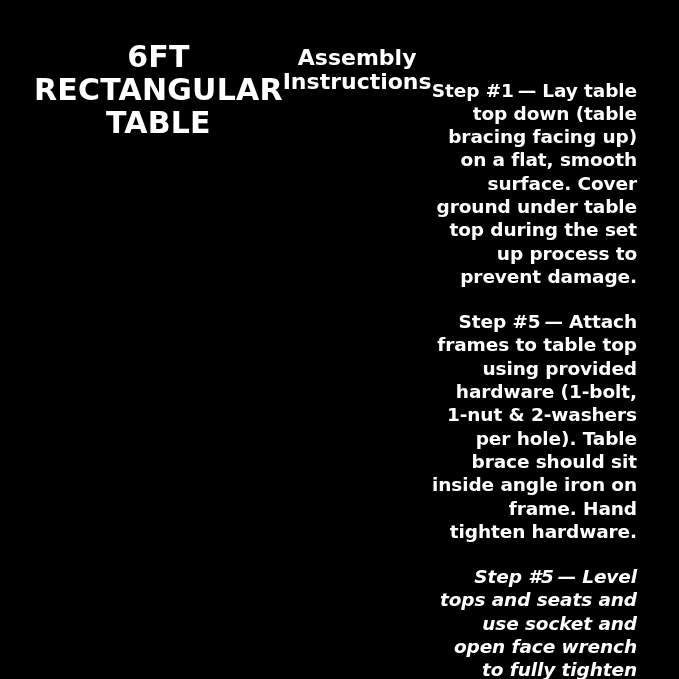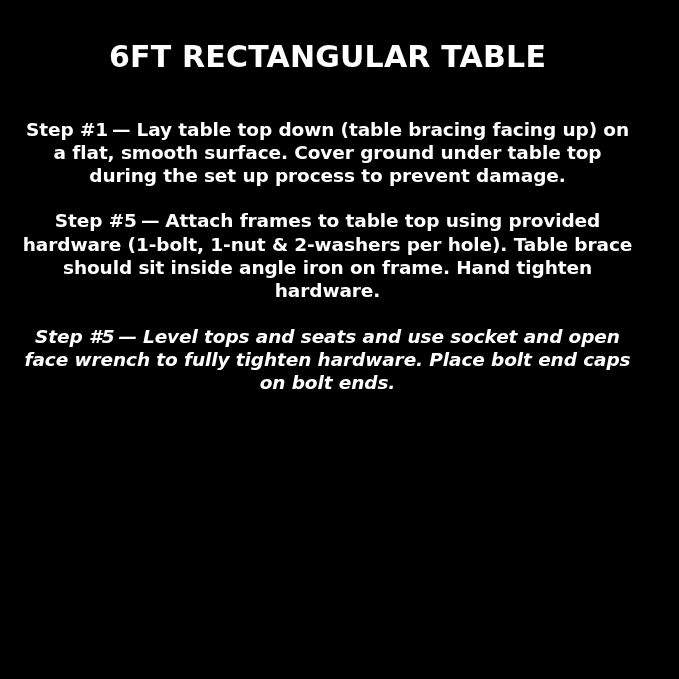--- a/index.html
+++ b/index.html
@@ -12,23 +12,23 @@
     height: 679px;
     overflow: hidden;
     font-family: "DejaVu Sans", sans-serif;
     color: #ffffff;
   }
   .page {
     width: 679px;
     height: 679px;
     box-sizing: border-box;
     background: #000000;
-    padding: 34px 42px 20px 18px;
+    padding: 34px 42px 20px 34px;
     display: flex;
-    flex-direction: column;
+    flex-direction: row;
   }
   .title {
     text-align: center;
     font-size: 30px;
     font-weight: 800;
     letter-spacing: 0.2px;
     line-height: 1.1;
     margin: 6px 0 0 0;
     color: #ffffff;
   }
@@ -42,40 +42,41 @@
   }
   .steps {
     margin-top: 26px;
   }
   .step {
     font-size: 18.5px;
     font-weight: 800;
     line-height: 1.26;
     color: #ffffff;
     margin-bottom: 22px;
-    text-align: center;
+    text-align: right;
     letter-spacing: -0.1px;
   }
   .step:last-child {
     margin-bottom: 0;
     font-style: italic;
   }
   .step-label {
     white-space: nowrap;
   }
   .step-dash {
     padding: 0 6px 0 4px;
   }
 </style>
 </head>
 <body>
 
 <div class="page">
 
   <h1 class="title">6FT RECTANGULAR TABLE</h1>
+  <h2 class="subtitle">Assembly Instructions</h2>
 
   <div class="steps">
 
     <p class="step">
       <span class="step-label">Step #1</span><span class="step-dash">—</span><span class="step-text">Lay table top down (table bracing facing up) on a flat, smooth surface. Cover ground under table top during the set up process to prevent damage.</span>
     </p>
 
     <p class="step">
       <span class="step-label">Step #5</span><span class="step-dash">—</span><span class="step-text">Attach frames to table top using provided hardware (1-bolt, 1-nut &amp; 2-washers per hole). Table brace should sit inside angle iron on frame. Hand tighten hardware.</span>
     </p>

